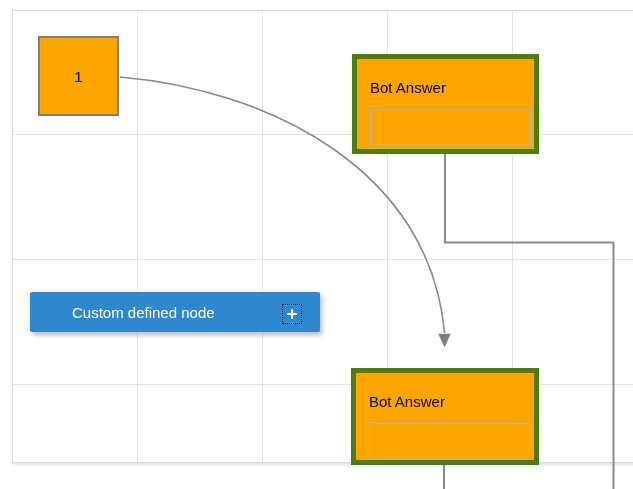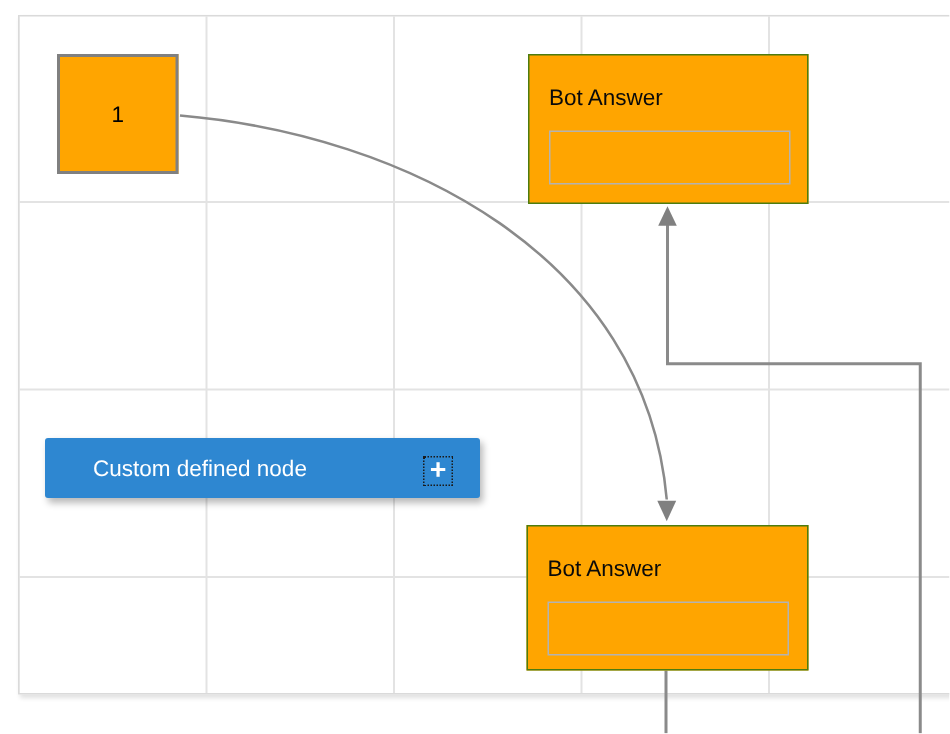--- a/index.html
+++ b/index.html
@@ -48,22 +48,23 @@
     left: 38px; top: 36px;
     width: 81px; height: 80px;
     border: 2px solid #808080;
     display: flex;
     align-items: center;
     justify-content: center;
     font-size: 15px;
     color: #000000;
   }
   .node-bot {
-    border: 1px solid #4d7c0f;
+    border: 5px solid #4d7c0f;
     color: #000000;
+    margin-top: 18px;
   }
   .node-bot-top  { left: 352px; top: 36px;  width: 187px; height: 100px; }
   .node-bot-bottom { left: 351px; top: 350px; width: 188px; height: 97px; }
   .bot-title {
     position: absolute;
     left: 13px; top: 20px;
     font-size: 15px;
     color: #0a0a0a;
     white-space: nowrap;
   }
@@ -85,21 +86,21 @@
     width: 290px; height: 40px;
     box-sizing: border-box;
     background: #2E87D1;
     border-radius: 2px;
     box-shadow: 2px 3px 5px rgba(0,0,0,0.28);
     color: #ffffff;
     display: flex;
     align-items: center;
   }
   .custom-label {
-    padding-left: 32px;
+    padding-left: 42px;
     font-size: 15px;
     color: #ffffff;
     white-space: nowrap;
   }
   .plus-box {
     position: absolute;
     left: 252px; top: 12px;
     width: 20px; height: 20px;
     box-sizing: border-box;
     border: 1px dotted #1a1a1a;

